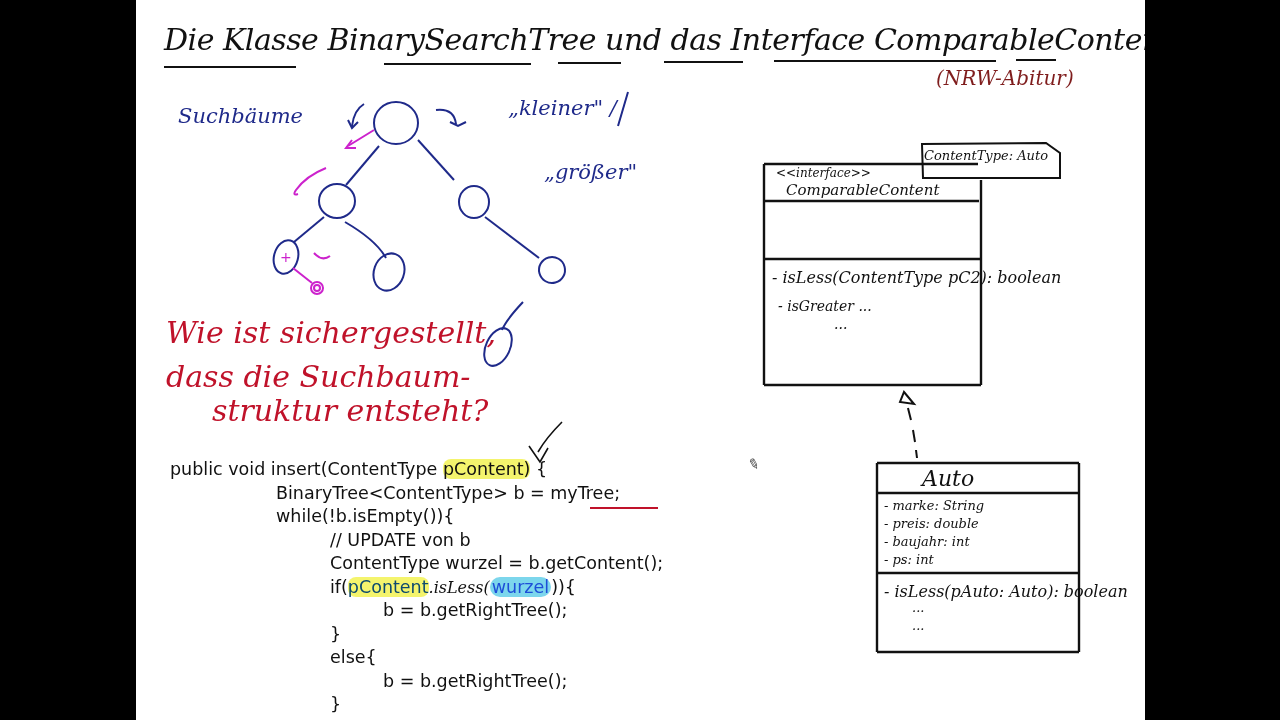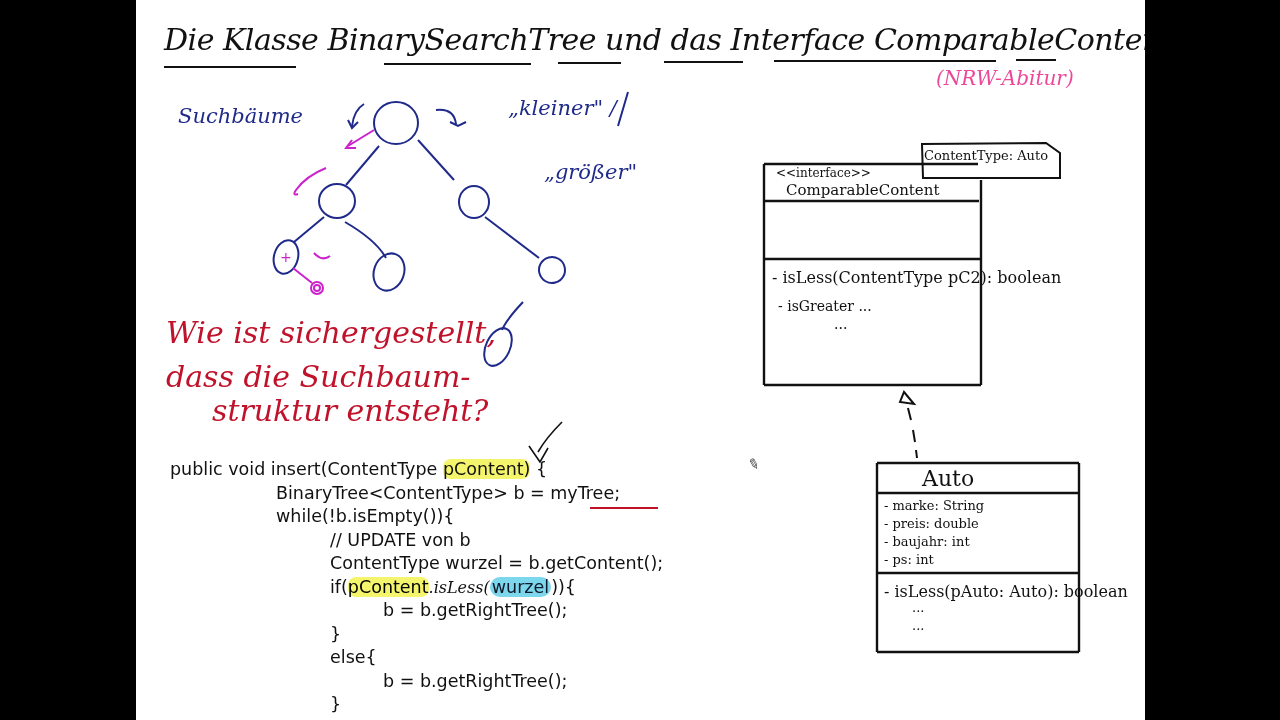--- a/index.html
+++ b/index.html
@@ -9,42 +9,42 @@
   }
   .page {
     position: absolute; left: 136px; top: 0; width: 1009px; height: 720px;
     background: #fff; overflow: hidden;
   }
   .ink-svg { position: absolute; left: 0; top: 0; width: 1009px; height: 720px; }
   .hand { position: absolute; font-family: "DejaVu Serif", serif; font-style: italic; white-space: nowrap; }
   .title {
     left: 28px; top: 22px; font-size: 30px; color: #111; letter-spacing: -0.5px;
   }
-  .nrw { left: 800px; top: 66px; font-size: 20px; color: #ec4899; }
+  .nrw { left: 800px; top: 66px; font-size: 20px; color: #7f1d1d; }
   .blue { color: #1f2a8a; }
   .red { color: #c0122a; }
   .suchb { left: 42px; top: 104px; font-size: 21px; }
   .kleiner { left: 372px; top: 96px; font-size: 21px; }
   .groesser { left: 408px; top: 160px; font-size: 21px; }
   .question { left: 30px; font-size: 30px; line-height: 34px; }
   .q1 { top: 316px; }
   .q2 { top: 360px; }
   .q3 { top: 394px; left: 76px; }
   .code {
     position: absolute; left: 34px; top: 458px; font-family: "DejaVu Sans", sans-serif;
     font-size: 17.5px; color: #111; line-height: 23.5px;
   }
   .code .line { white-space: pre; height: 23.5px; }
   .i1 { padding-left: 106px; }
   .i2 { padding-left: 160px; }
   .i3 { padding-left: 213px; }
   .hl-yellow { background: rgba(240, 240, 60, 0.75); border-radius: 8px; }
-  .hl-yellow-text { color: #000000; }
-  .hl-cyan { background: rgba(80, 200, 230, 0.75); border-radius: 10px; color: #0f172a; padding: 0 2px; }
-  .uml-text { position: absolute; font-family: "DejaVu Serif", serif; color: #111; white-space: nowrap; }
+  .hl-yellow-text { color: #0c4a6e; }
+  .hl-cyan { background: rgba(80, 200, 230, 0.75); border-radius: 10px; color: #1d4ed8; padding: 0 2px; }
+  .uml-text { position: absolute; font-family: "DejaVu Serif", serif; font-style: italic; color: #111; white-space: nowrap; }
   .cursor { position: absolute; left: 612px; top: 456px; font-size: 14px; color: #444; transform: rotate(15deg); }
 </style>
 </head>
 <body>
 
 <div class="page">
 
   <svg class="ink-svg" viewBox="0 0 1009 720">
 
     <g stroke="#111" stroke-width="2.2" fill="none">

